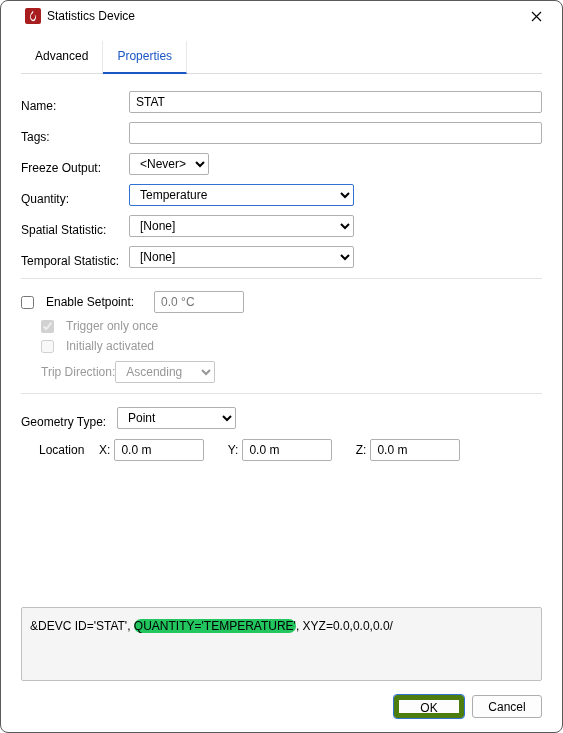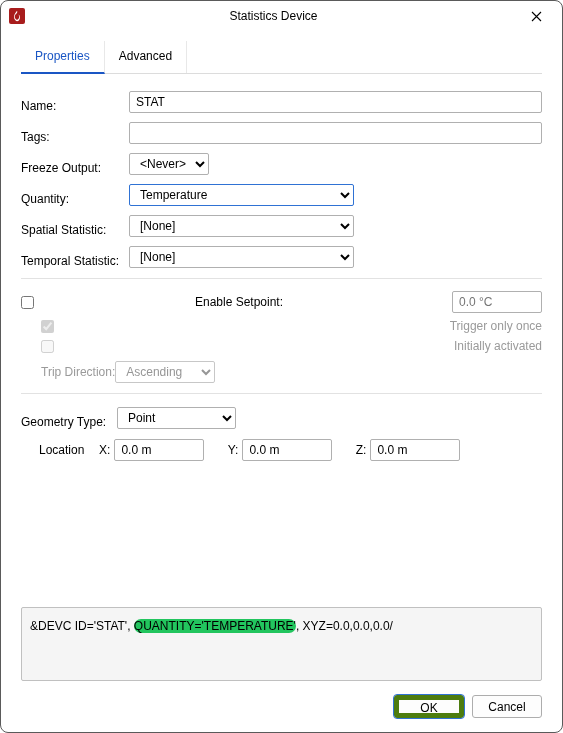--- a/index.html
+++ b/index.html
@@ -19,22 +19,21 @@
     border: 1px solid #5a5a5a;
     border-radius: 8px;
     display: flex;
     flex-direction: column;
     background: #fff;
   }
   .titlebar {
     display: flex;
     align-items: center;
     height: 30px;
-    padding: 0 6px 0 8px;
-    text-align: center;
+    padding: 0 6px 0 24px;
   }
   .titlebar .app-icon {
     width: 16px; height:16px;
     background:#a81d1d;
     border-radius:2px;
     display:flex; align-items:center; justify-content:center;
     margin-right:6px;
   }
   .titlebar .app-icon svg { width:12px; height:12px; fill:#fff; }
   .titlebar .title { flex:1; font-size:12px; }
@@ -97,23 +96,22 @@
   select.sel-md { width:225px; }
   select.sel-md.highlight { border:1px solid #2f72d4; }
   select.sel-geom { width:119px; }
   select.sel-trip { width:100px; }
   .hr {
     border:none;
     border-top:1px solid #e2e2e2;
     margin:10px 0 12px 0;
   }
   .checkbox-row {
-    display:flex; align-items:center; gap:0;
+    display:flex; align-items:center; gap:12px;
     margin-bottom:6px;
-    justify-content:space-between;
   }
   .checkbox-row input[type=checkbox] { margin:0; }
   .setpoint-input {
     width:90px; margin-left:8px;
     color:#9a9a9a;
   }
   .sub-options { margin-left:20px; margin-top:6px; }
   .sub-options .checkbox-row label,
   .sub-options .trip-row label { color:#9a9a9a; }
   .sub-options input[type=checkbox] { accent-color:#9a9a9a; }
@@ -176,22 +174,22 @@
     <span class="close">
       <svg width="11" height="11" viewBox="0 0 11 11">
           <path d="M1 1 L10 10 M10 1 L1 10" stroke="#000" stroke-width="1.1" fill="none"></path>
         </svg>
     </span>
   </div>
 
   <div class="content">
 
     <div class="tabs">
+      <div class="tab">Advanced</div>
       <div class="tab active">Properties</div>
-      <div class="tab">Advanced</div>
     </div>
 
     <div class="form">
 
       <div class="row">
         <label class="field-label">Name:</label>
         <input class="text wide" value="STAT" style="">
       </div>
 
       <div class="row">

